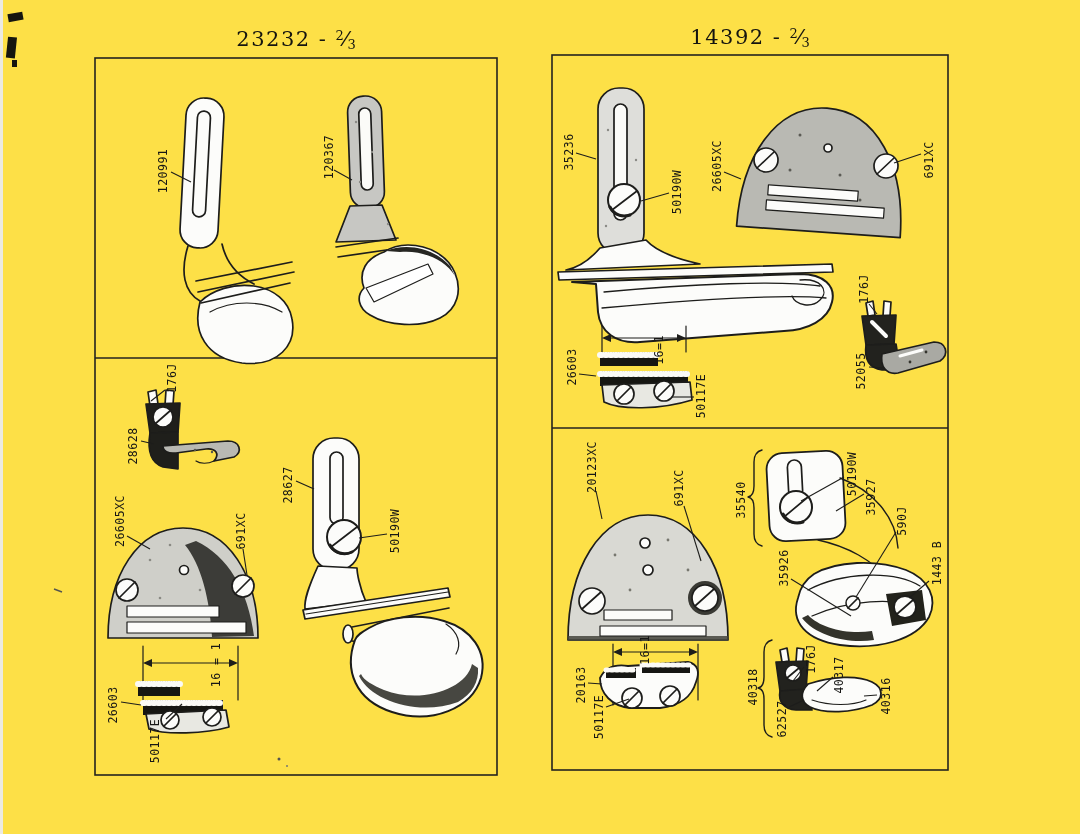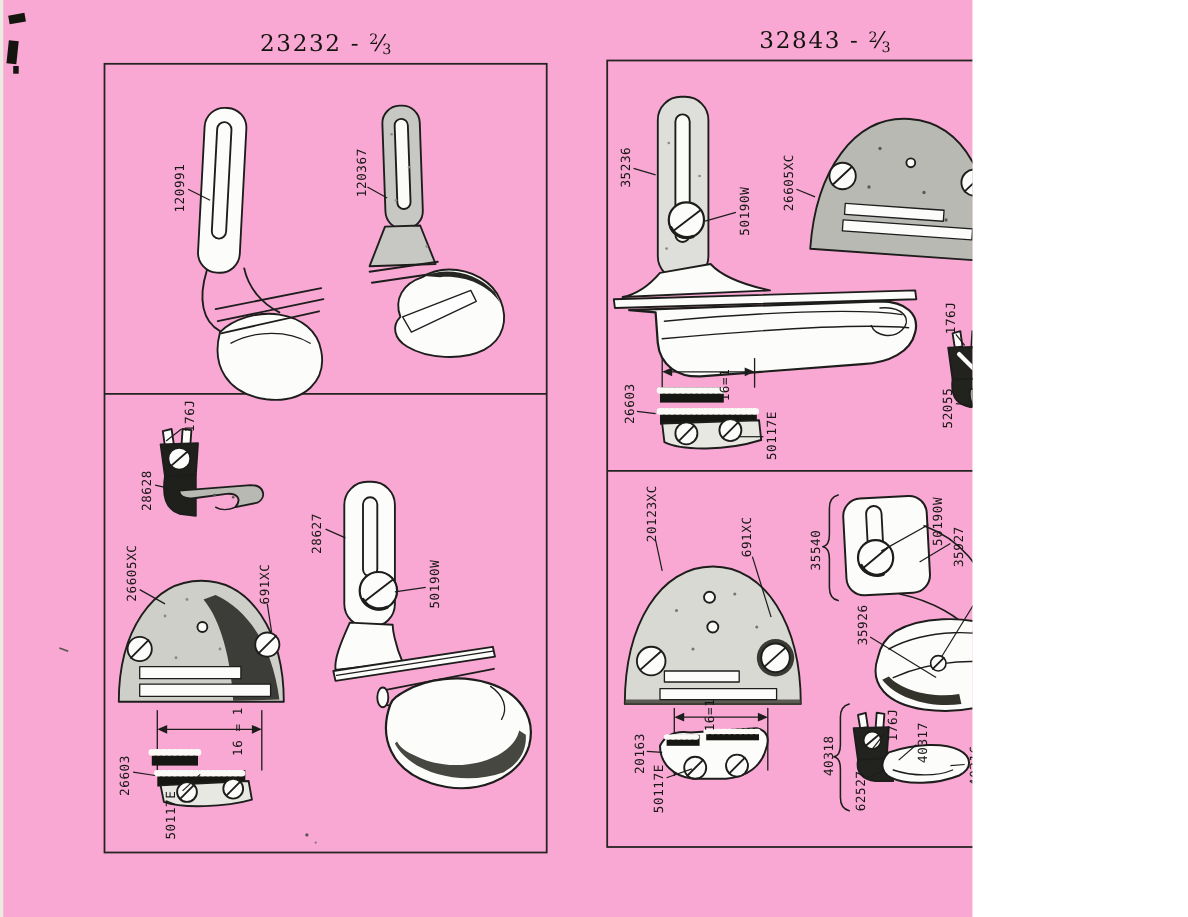--- a/index.html
+++ b/index.html
@@ -1,18 +1,18 @@
 <!DOCTYPE html>
 <html><head>
 <meta charset="utf-8">
 <style>
   html,body { margin:0; padding:0; background:#ffffff; }
   .page {
-    position:relative; width:884px; height:834px;
-    background:#f9a8d4; overflow:hidden;
+    position:relative; width:1080px; height:834px;
+    background:#fde047; overflow:hidden;
     font-family:"DejaVu Sans Mono", monospace;
   }
   svg.art { position:absolute; left:0; top:0; }
   .lbl {
     position:absolute; font-size:11.5px; letter-spacing:0.5px; color:#171715;
     white-space:nowrap; transform:translate(-50%,-50%) rotate(-90deg);
     transform-origin:center;
   }
   .title {
     position:absolute; transform:translateX(-50%);
@@ -329,21 +329,21 @@
     <line x1="877" y1="695" x2="864" y2="696"></line>
   </g>
 </svg>
 
   <div class="title" style="left:296px;top:27px">
     <span>23232</span>
     <span>-</span>
     <span class="frac"><sup>2</sup>⁄<sub>3</sub></span>
   </div>
   <div class="title" style="left:750px;top:25px">
-    <span>32843</span>
+    <span>14392</span>
     <span>-</span>
     <span class="frac"><sup>2</sup>⁄<sub>3</sub></span>
   </div>
 
   <span class="lbl" style="left:163px;top:171px">120991</span>
   <span class="lbl" style="left:329px;top:157px">120367</span>
   <span class="lbl" style="left:172px;top:378px">176J</span>
   <span class="lbl" style="left:133px;top:446px">28628</span>
   <span class="lbl" style="left:120px;top:521px">26605XC</span>
   <span class="lbl" style="left:241px;top:531px">691XC</span>

